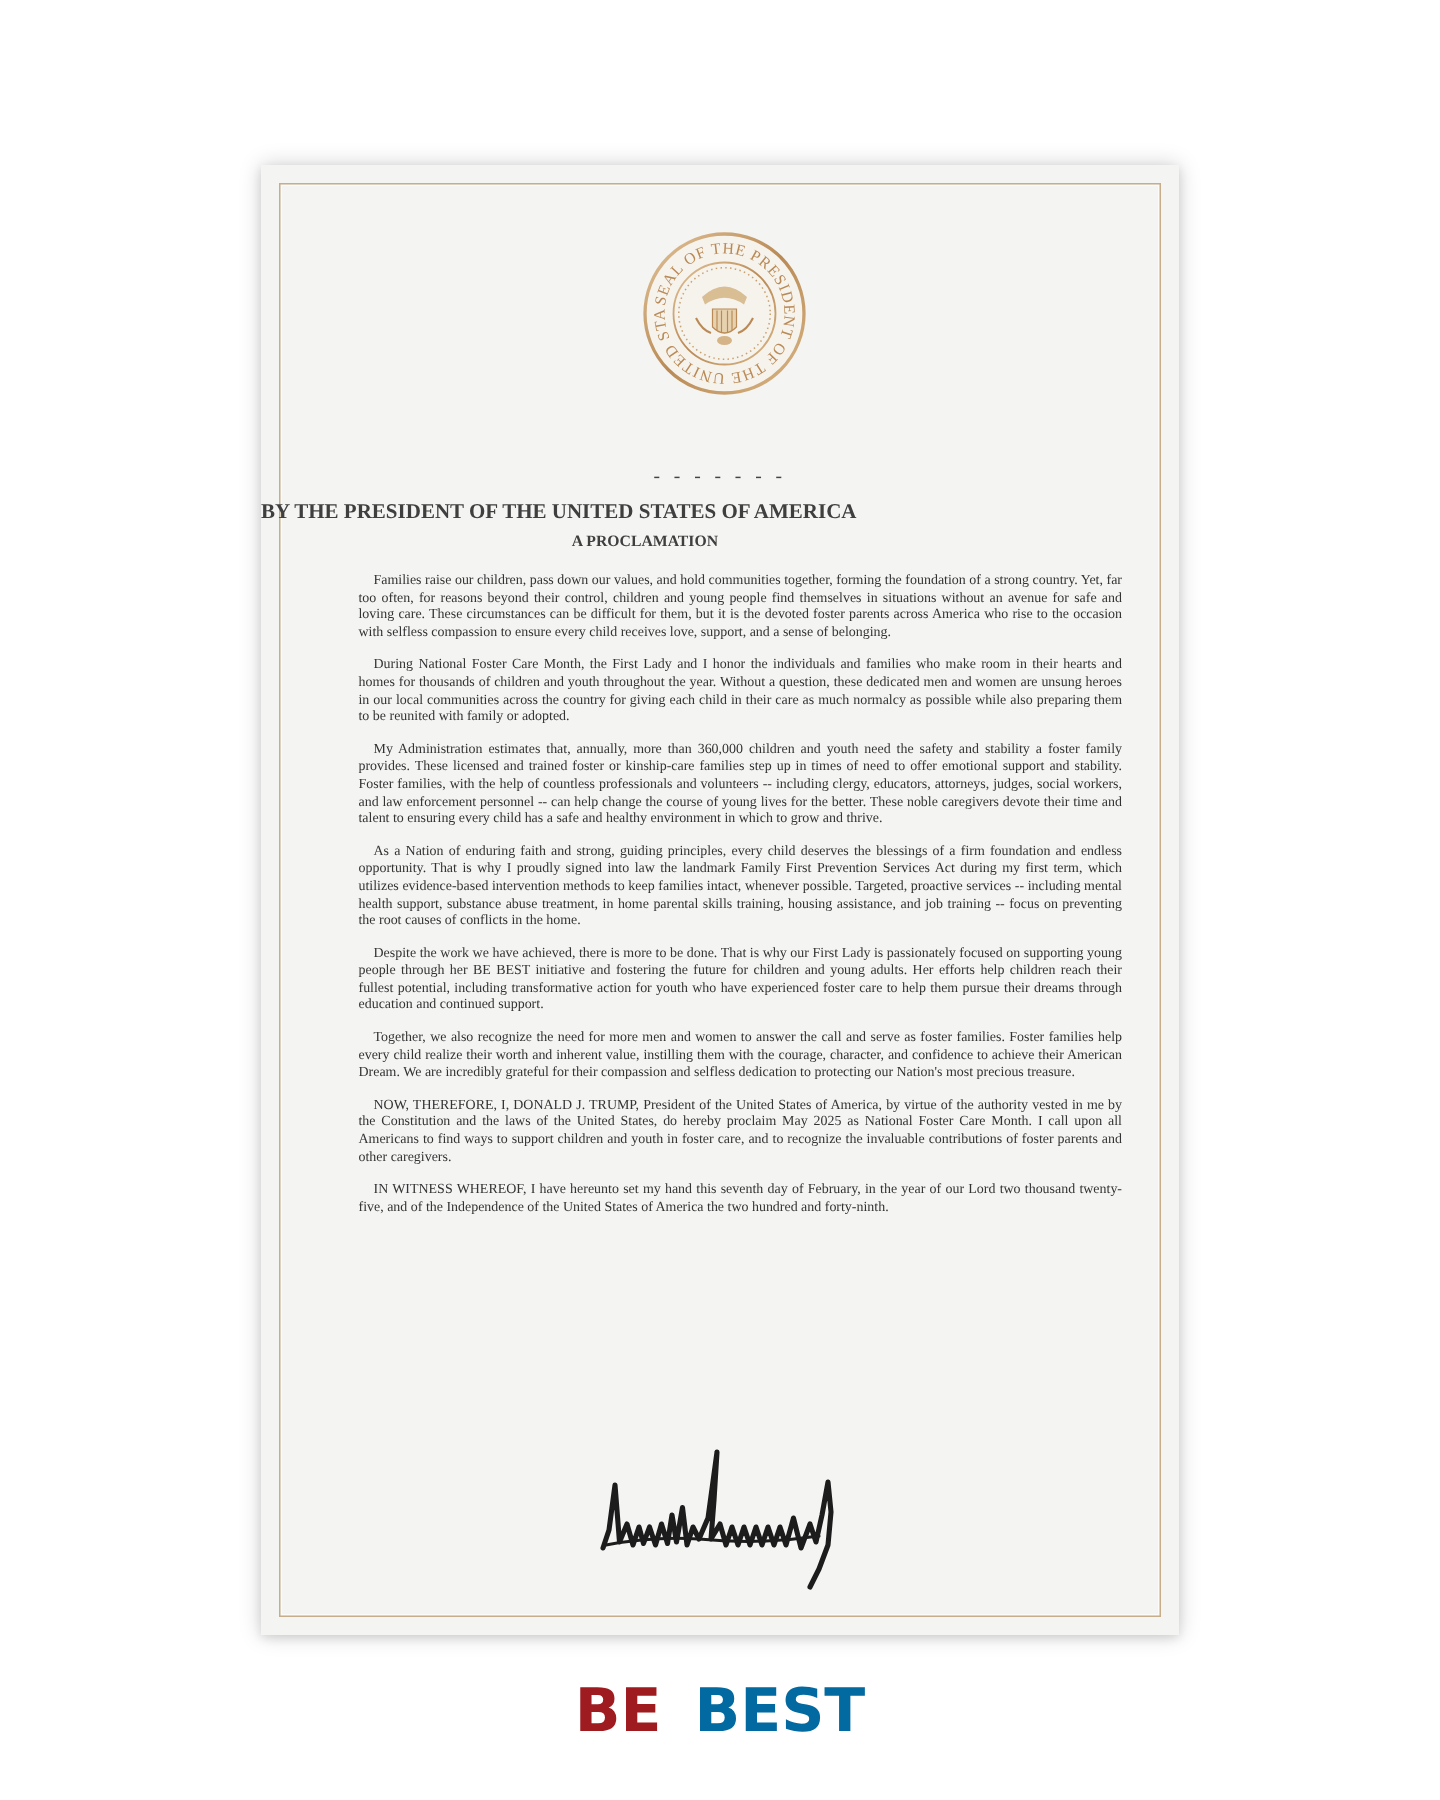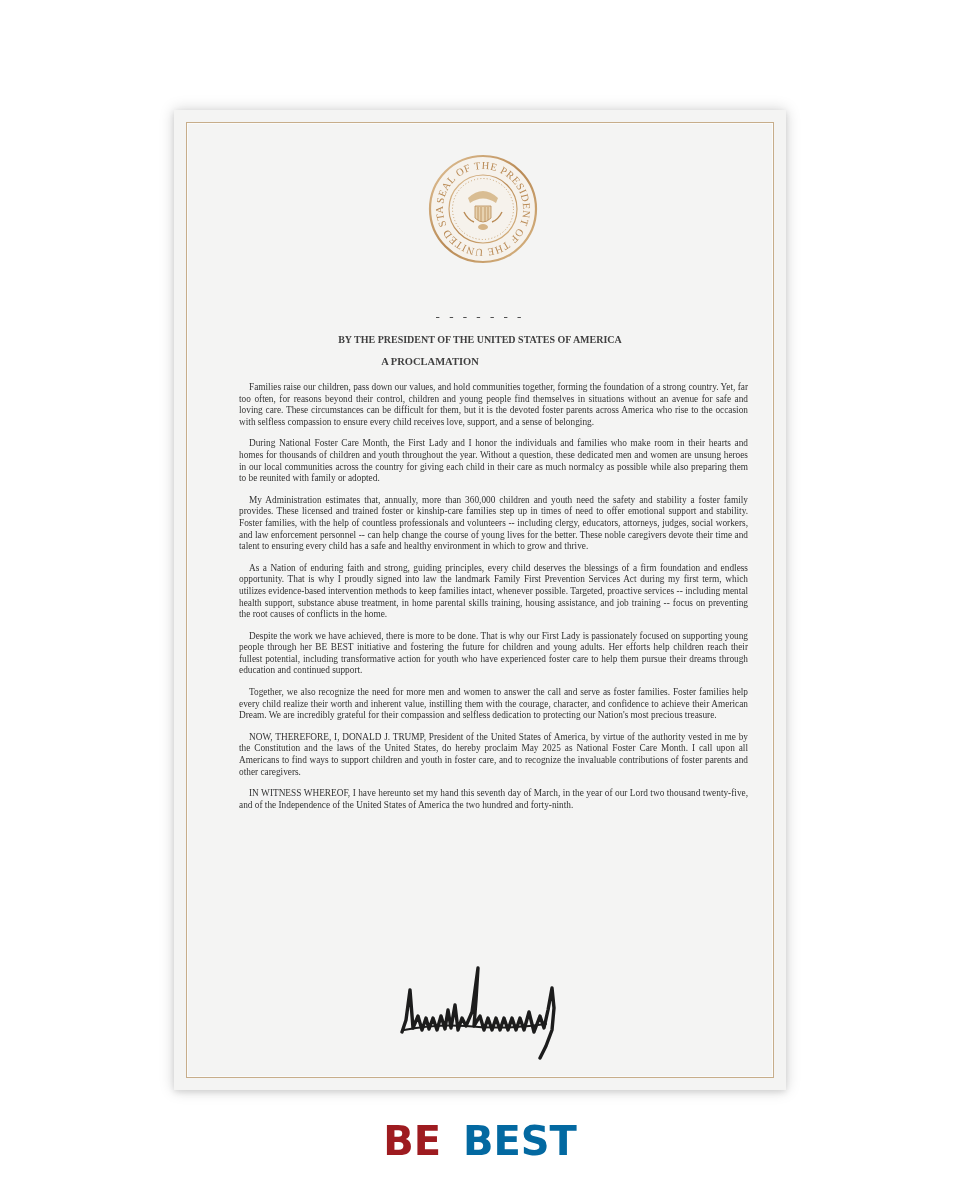--- a/index.html
+++ b/index.html
@@ -57,22 +57,22 @@
     text-align: center;
     font-size: 13px;
     color: #444;
     letter-spacing: 3px;
   }
   .byline {
     position: absolute;
     left: 0;
     top: 224px;
     width: 612px;
-    text-align: center;
-    font-size: 10px;
+    text-align: left;
+    font-size: 14px;
     font-weight: bold;
     color: #3f3f3f;
   }
   .proc {
     position: absolute;
     left: 12px;
     top: 246px;
     width: 488px;
     text-align: center;
     font-size: 10.5px;
@@ -152,21 +152,21 @@
   <div class="proc">A PROCLAMATION</div>
 
   <div class="body-text">
     <p>Families raise our children, pass down our values, and hold communities together, forming the foundation of a strong country. Yet, far too often, for reasons beyond their control, children and young people find themselves in situations without an avenue for safe and loving care. These circumstances can be difficult for them, but it is the devoted foster parents across America who rise to the occasion with selfless compassion to ensure every child receives love, support, and a sense of belonging.</p>
     <p>During National Foster Care Month, the First Lady and I honor the individuals and families who make room in their hearts and homes for thousands of children and youth throughout the year. Without a question, these dedicated men and women are unsung heroes in our local communities across the country for giving each child in their care as much normalcy as possible while also preparing them to be reunited with family or adopted.</p>
     <p>My Administration estimates that, annually, more than 360,000 children and youth need the safety and stability a foster family provides. These licensed and trained foster or kinship-care families step up in times of need to offer emotional support and stability. Foster families, with the help of countless professionals and volunteers -- including clergy, educators, attorneys, judges, social workers, and law enforcement personnel -- can help change the course of young lives for the better. These noble caregivers devote their time and talent to ensuring every child has a safe and healthy environment in which to grow and thrive.</p>
     <p>As a Nation of enduring faith and strong, guiding principles, every child deserves the blessings of a firm foundation and endless opportunity. That is why I proudly signed into law the landmark Family First Prevention Services Act during my first term, which utilizes evidence-based intervention methods to keep families intact, whenever possible. Targeted, proactive services -- including mental health support, substance abuse treatment, in home parental skills training, housing assistance, and job training -- focus on preventing the root causes of conflicts in the home.</p>
     <p>Despite the work we have achieved, there is more to be done. That is why our First Lady is passionately focused on supporting young people through her BE BEST initiative and fostering the future for children and young adults. Her efforts help children reach their fullest potential, including transformative action for youth who have experienced foster care to help them pursue their dreams through education and continued support.</p>
     <p>Together, we also recognize the need for more men and women to answer the call and serve as foster families. Foster families help every child realize their worth and inherent value, instilling them with the courage, character, and confidence to achieve their American Dream. We are incredibly grateful for their compassion and selfless dedication to protecting our Nation's most precious treasure.</p>
     <p>NOW, THEREFORE, I, DONALD J. TRUMP, President of the United States of America, by virtue of the authority vested in me by the Constitution and the laws of the United States, do hereby proclaim May 2025 as National Foster Care Month. I call upon all Americans to find ways to support children and youth in foster care, and to recognize the invaluable contributions of foster parents and other caregivers.</p>
-    <p>IN WITNESS WHEREOF, I have hereunto set my hand this seventh day of March, in the year of our Lord two thousand twenty-five, and of the Independence of the United States of America the two hundred and forty-ninth.</p>
+    <p>IN WITNESS WHEREOF, I have hereunto set my hand this seventh day of February, in the year of our Lord two thousand twenty-five, and of the Independence of the United States of America the two hundred and forty-ninth.</p>
   </div>
 
   <svg class="signature" viewBox="0 0 180 105">
     <path d="M6,72 L10,60 L14,30 L17,68 L22,56 L26,70 L30,58 L33,69 L37,58 L41,70 L45,56 L49,69 L52,50 L55,68 L59,45 L62,70 L66,58 L70,66 L76,52 L82,8 L80,40 L78,66 L84,56 L88,70 L92,58 L96,70 L100,58 L104,70 L108,58 L112,70 L116,58 L120,70 L124,58 L128,70 L133,52 L138,72 L144,56 L148,68 L152,50 L156,28 L158,48 L156,70 L150,86 L144,98" fill="none" stroke="#1c1c1c" stroke-width="3.4" stroke-linejoin="round" stroke-linecap="round"></path>
     <path d="M8,70 Q40,64 70,66 Q110,70 150,64" fill="none" stroke="#1c1c1c" stroke-width="2" stroke-linecap="round"></path>
   </svg>
 </div>
 
 <div class="bebest">
   <span class="be">BE</span><span class="best">BEST</span>

